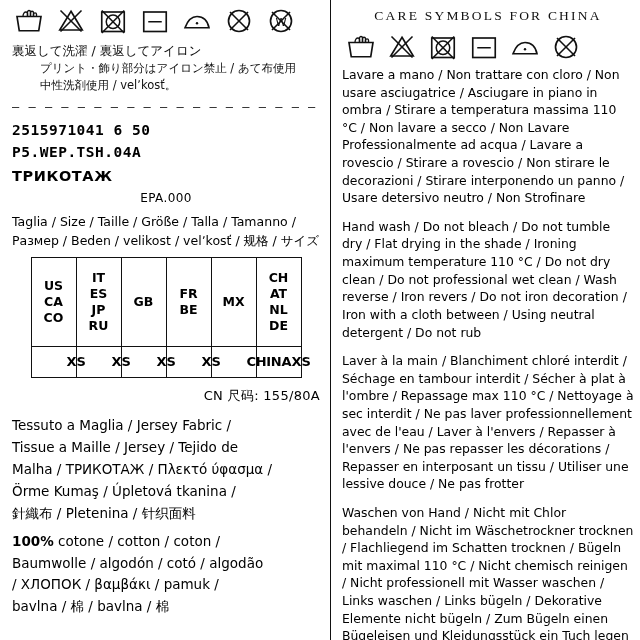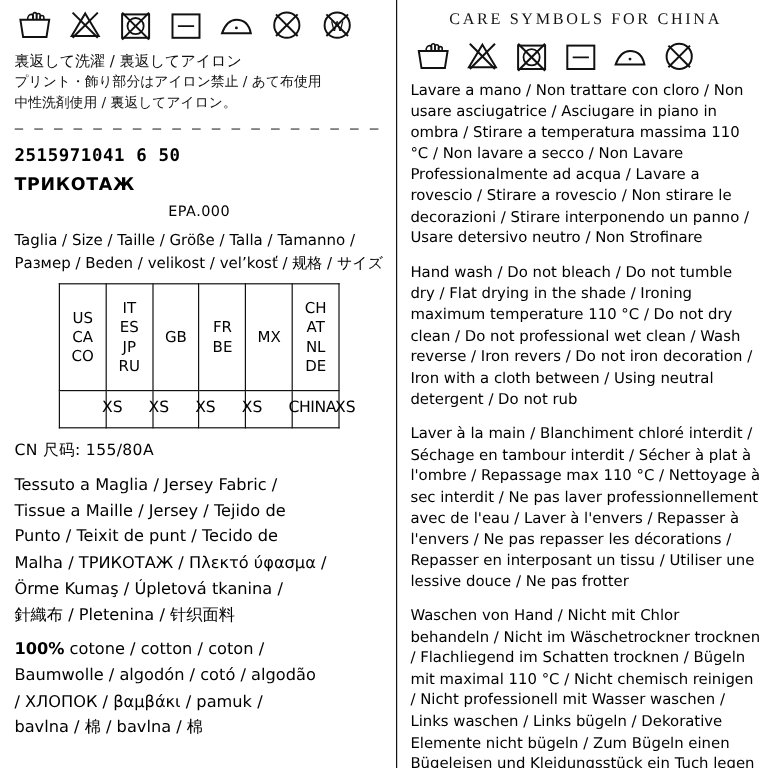--- a/index.html
+++ b/index.html
@@ -62,20 +62,21 @@
 
   
   .jp-line {
     font-size: 12.5px;
     line-height: 1.45;
     margin: 0;
     color: #111;
   }
   .jp-line.small {
     font-size: 11.5px;
+    margin-left: 28px;
   }
   .jp-block { margin-top: 6px; }
 
   .dash-sep {
     margin: 7px 0 6px 0;
     font-size: 12px;
     letter-spacing: 1px;
     color: #111;
     white-space: nowrap;
     overflow: hidden;
@@ -107,22 +108,23 @@
   .size-words {
     font-size: 12.5px;
     line-height: 1.5;
     margin: 0 0 7px 0;
   }
 
   
   table.size-table {
     border-collapse: collapse;
     margin: 0 auto;
-    width: 234px;
+    width: 271px;
     table-layout: fixed;
+    font-weight: bold;
   }
   table.size-table td {
     border: 1px solid #111;
     text-align: center;
     vertical-align: middle;
     font-size: 12.5px;
     line-height: 1.28;
     padding: 3px 1px;
     font-family: "DejaVu Sans", sans-serif;
   }
@@ -131,21 +133,21 @@
     padding: 4px 1px;
   }
   table.size-table td.val {
     height: 24px;
     font-size: 13px;
     padding-left: 35px;
   }
   td.val.narrow { font-size: 11.5px; letter-spacing: -0.3px;}
 
   .cn-size {
-    text-align: left;
+    text-align: right;
     font-size: 13px;
     margin: 9px 0 10px 0;
     letter-spacing: 0.3px;
   }
 
   .fabric {
     font-size: 13.5px;
     line-height: 1.62;
     margin: 0;
   }
@@ -222,26 +224,27 @@
           <text x="20" y="26" font-size="15" text-anchor="middle" font-family="DejaVu Sans, sans-serif" fill="#111">W</text>
           <line x1="8" y1="8" x2="32" y2="32" stroke="#111" stroke-width="2.2"></line>
           <line x1="32" y1="8" x2="8" y2="32" stroke="#111" stroke-width="2.2"></line>
         </svg>
       </span>
     </div>
 
     <div class="jp-block">
       <p class="jp-line">裏返して洗濯 / 裏返してアイロン</p>
       <p class="jp-line small">プリント・飾り部分はアイロン禁止 / あて布使用</p>
-      <p class="jp-line small">中性洗剤使用 / 裏返してアイロン。</p>
+      <p class="jp-line small">中性洗剤使用 / velʼkosť。</p>
     </div>
 
     <div class="dash-sep">– – – – – – – – – – – – – – – – – – – – –</div>
 
     <p class="code-line">2515971041 6 50</p>
+    <p class="code-line">P5.WEP.TSH.04A</p>
     <p class="prod-name">ТРИКОТАЖ</p>
     <p class="epa">EPA.000</p>
 
     <p class="size-words">Taglia / Size / Taille / Größe / Talla / Tamanno /</p>
     <p class="size-words" style="margin-top:-7px">Размер / Beden / velikost / velʼkosť / 规格 / サイズ</p>
 
     <table class="size-table">
       <tbody>
           <tr>
         <td class="head">US<br>CA<br>CO</td>
@@ -260,21 +263,20 @@
         <td class="val">XS</td>
       </tr>
     </tbody>
       </table>
 
     <p class="cn-size">CN 尺码:  155/80A</p>
 
     <div class="fabric">
       <div>Tessuto a Maglia / Jersey Fabric /</div>
       <div>Tissue a Maille / Jersey / Tejido de</div>
-      <div>Punto / Teixit de punt / Tecido de</div>
       <div>Malha / ТРИКОТАЖ / Πλεκτό ύφασμα /</div>
       <div>Örme Kumaş / Úpletová tkanina /</div>
       <div>針織布 / Pletenina / 针织面料</div>
     </div>
 
     <div class="comp">
       <div><b>100%</b><span> cotone / cotton / coton /</span></div>
       <div>Baumwolle / algodón / cotó / algodão</div>
       <div>/ ХЛОПОК / βαμβάκι / pamuk /</div>
       <div>bavlna / 棉 / bavlna / 棉</div>

